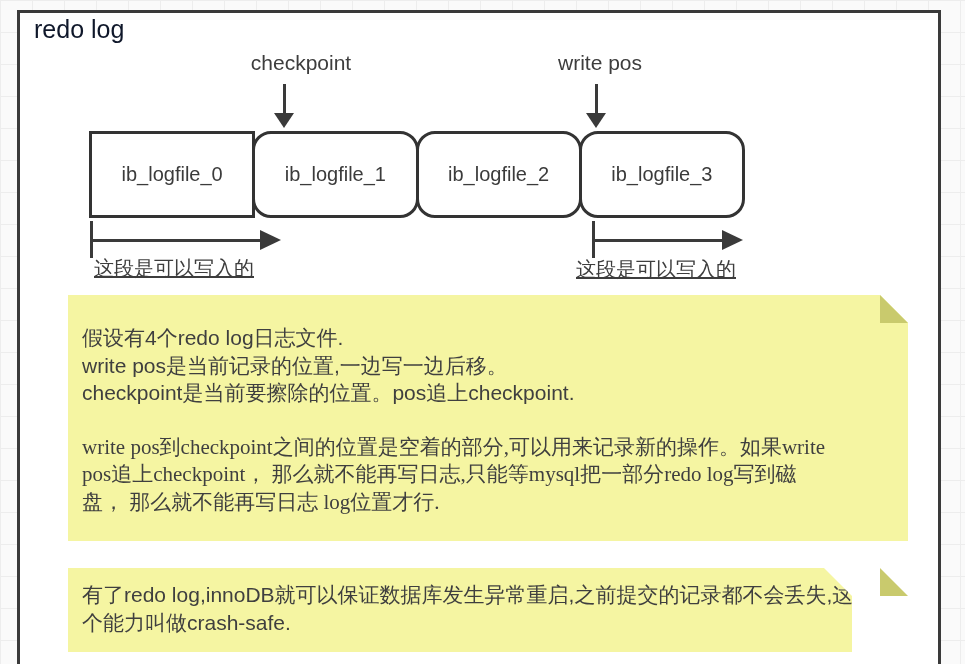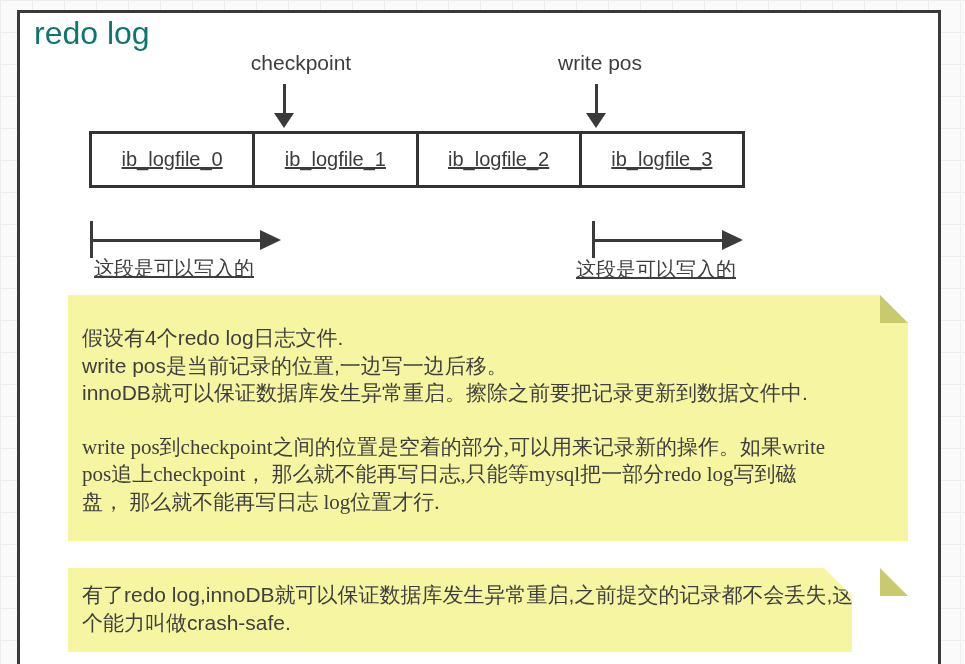--- a/index.html
+++ b/index.html
@@ -17,49 +17,48 @@
     color: #3d3d3d;
   }
   .abs { position: absolute; }
 
   
   .frame {
     left: 17px; top: 10px; width: 924px; height: 700px;
     background: #ffffff; border: 3px solid #3a3a3a;
   }
   .page-title {
-    left: 34px; top: 15px; font-size: 32px; color: #0f766e;
+    left: 34px; top: 15px; font-size: 25px; color: #0f172a;
   }
 
   
   .pointer-label { font-size: 21px; color: #3d3d3d; white-space: nowrap; transform: translateX(-50%); }
   .lbl-checkpoint { left: 284px; top: 51px; margin-left: 17px; }
   .lbl-writepos   { left: 600px; top: 51px; }
 
   
   .varrow-line { width: 3px; background: #3a3a3a; }
   .varrow-head {
     width: 0; height: 0;
     border-left: 10px solid transparent;
     border-right: 10px solid transparent;
     border-top: 15px solid #3a3a3a;
   }
 
   
   .boxes-row {
-    left: 89px; top: 131px; width: 656px; height: 57px;
+    left: 89px; top: 131px; width: 656px; height: 87px;
     display: flex;
-    text-decoration: underline;
   }
   .logfile-box {
     flex: 1; background: #ffffff; border: 3px solid #333333;
     display: flex; align-items: center; justify-content: center;
     font-size: 20px; color: #3b3b3b; white-space: nowrap;
   }
-  .logfile-box + .logfile-box { margin-left: -3px; }
+  .logfile-box + .logfile-box { margin-left: -3px; border-radius: 19px; }
 
   
   .tick  { width: 3px; height: 37px; background: #3a3a3a; }
   .hline { height: 3px; background: #3a3a3a; }
   .harrow-head {
     width: 0; height: 0;
     border-top: 10px solid transparent;
     border-bottom: 10px solid transparent;
     border-left: 21px solid #3a3a3a;
   }
@@ -118,21 +117,21 @@
 
 <div class="abs tick" style="left:592px; top:221px;"></div>
 <div class="abs hline" style="left:592px; top:239px; width:131px;"></div>
 <div class="abs harrow-head" style="left:722px; top:230px;"></div>
 <div class="abs range-caption" style="left:576px; top:256px;">这段是可以写入的</div>
 
 <div class="abs note note-1">
   <div class="note-para">
     <div class="note-line">假设有4个redo log日志文件.</div>
     <div class="note-line">write pos是当前记录的位置,一边写一边后移。</div>
-    <div class="note-line">innoDB就可以保证数据库发生异常重启。擦除之前要把记录更新到数据文件中.</div>
+    <div class="note-line">checkpoint是当前要擦除的位置。pos追上checkpoint.</div>
   </div>
   <div class="note-para">
     <div class="note-line">write pos到checkpoint之间的位置是空着的部分,可以用来记录新的操作。如果write</div>
     <div class="note-line">pos追上checkpoint， 那么就不能再写日志,只能等mysql把一部分redo log写到磁</div>
     <div class="note-line">盘， 那么就不能再写日志 log位置才行.</div>
   </div>
 </div>
 <div class="abs note-fold" style="left:880px; top:295px; right:auto;"></div>
 
 <div class="abs note note-2">

